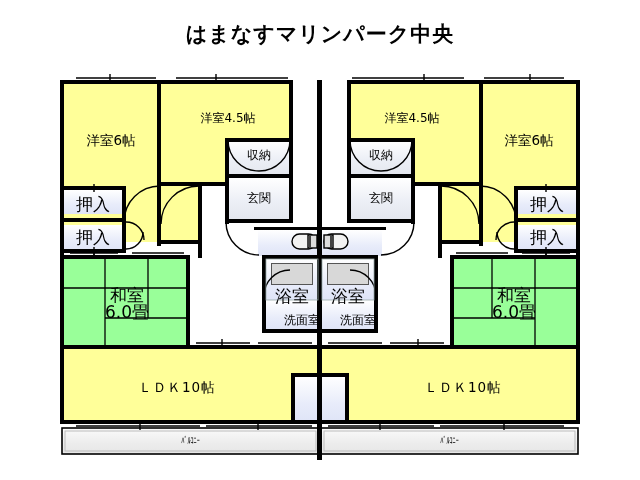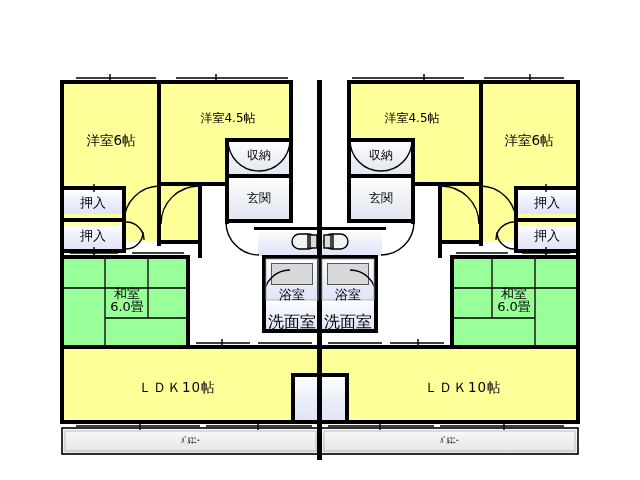--- a/index.html
+++ b/index.html
@@ -59,40 +59,41 @@
 
   .lbl {
     position: absolute;
     color: #000000;
     white-space: nowrap;
     line-height: 1;
     text-align: center;
   }
   .lbl-14 { font-size: 13.5px; }
   .lbl-13 { font-size: 12px; }
-  .lbl-12 { font-size: 13px; }
-  .lbl-11 { font-size: 16px; }
+  .lbl-12 { font-size: 17px; }
+  .lbl-11 { font-size: 12px; text-align: right; }
   .lbl-ldk { font-size: 13.5px; letter-spacing: 1px; }
   .lbl-bal { font-size: 10px; letter-spacing: 0px; transform: scaleX(0.62); transform-origin: center center; }
   .lbl-2l { line-height: 1.02; }
 
   svg.overlay {
     position: absolute;
     left: 0;
     top: 0;
     width: 640px;
     height: 480px;
     pointer-events: none;
   }
 </style>
 </head>
 <body>
 
 <div id="root">
 
+  <div id="title">はまなすマリンパーク中央</div>
 
   <div id="plan">
 
     <div class="rm f-yellow" style="left:62px; top:82px; width:98px; height:160px;"></div>
 
     <div class="rm f-yellow" style="left:160px; top:82px; width:131px; height:104px;"></div>
 
     <div class="rm f-yellow" style="left:160px; top:186px; width:42px; height:56px;"></div>
 
     <div class="rm f-grey" style="left:227px; top:140px; width:64px; height:36px;"></div>

